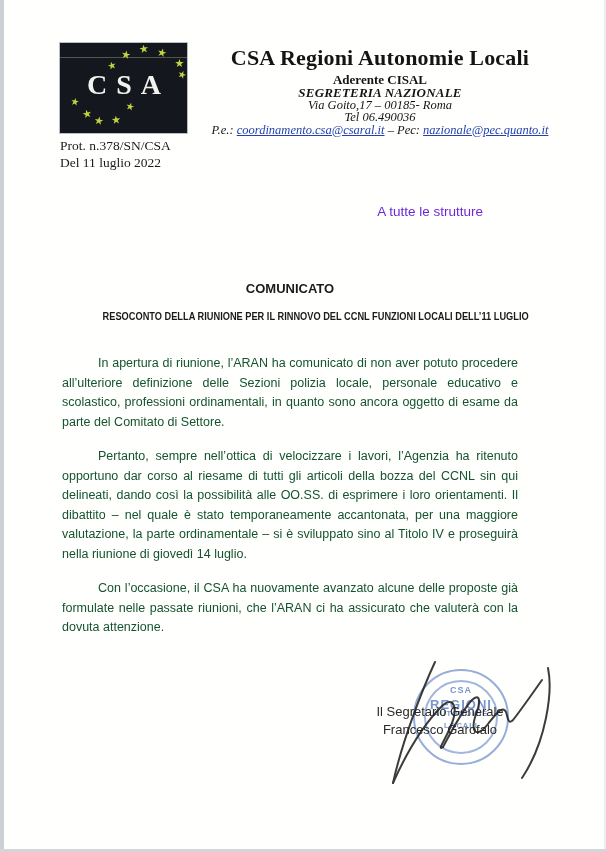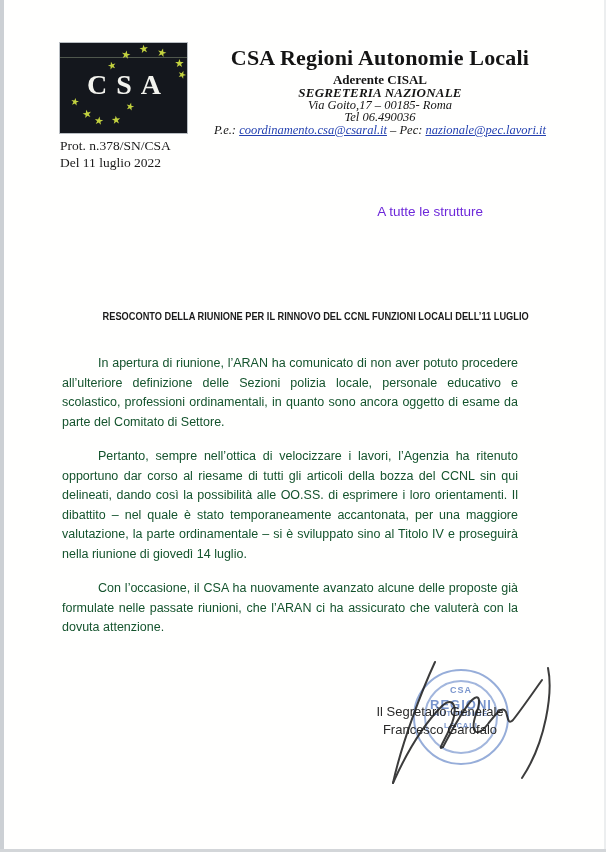--- a/index.html
+++ b/index.html
@@ -110,25 +110,26 @@
     <div>Del 11 luglio 2022</div>
   </div>
 
   <div class="header-center">
     <div class="org-name">CSA Regioni Autonomie Locali</div>
     <div class="affiliation">Aderente CISAL</div>
     <div class="department">SEGRETERIA NAZIONALE</div>
     <div class="addr">Via Goito,17 – 00185- Roma</div>
     <div class="tel">Tel 06.490036</div>
     <div class="email-line">
-      <span>P.e.: </span><span class="email-link" style="color: rgb(36, 65, 176);">coordinamento.csa@csaral.it</span><span> – Pec: </span><span class="email-link" style="color: rgb(36, 65, 176);">nazionale@pec.lavori.it</span>
+      <span>P.e.: </span><span class="email-link" style="color: rgb(36, 65, 176);">coordinamento.csa@csaral.it</span><span> – Pec: </span><span class="email-link" style="color: rgb(36, 65, 176);">nazionale@pec.quanto.it</span>
     </div>
   </div>
 
   <div class="addressee">A tutte le strutture</div>
+  <div class="heading">COMUNICATO</div>
   <div class="subject">
     <span class="squeeze">RESOCONTO DELLA RIUNIONE PER IL RINNOVO DEL CCNL FUNZIONI LOCALI DELL’11 LUGLIO</span>
   </div>
 
   <div class="body-text">
     <p>In apertura di riunione, l’ARAN ha comunicato di non aver potuto procedere all’ulteriore definizione delle Sezioni polizia locale, personale educativo e scolastico, professioni ordinamentali, in quanto sono ancora oggetto di esame da parte del Comitato di Settore.</p>
     <p>Pertanto, sempre nell’ottica di velocizzare i lavori, l’Agenzia ha ritenuto opportuno dar corso al riesame di tutti gli articoli della bozza del CCNL sin qui delineati, dando così la possibilità alle OO.SS. di esprimere i loro orientamenti. Il dibattito – nel quale è stato temporaneamente accantonata, per una maggiore valutazione, la parte ordinamentale – si è sviluppato sino al Titolo IV e proseguirà nella riunione di giovedì 14 luglio.</p>
     <p>Con l’occasione, il CSA ha nuovamente avanzato alcune delle proposte già formulate nelle passate riunioni, che l’ARAN ci ha assicurato che valuterà con la dovuta attenzione.</p>
   </div>
 

